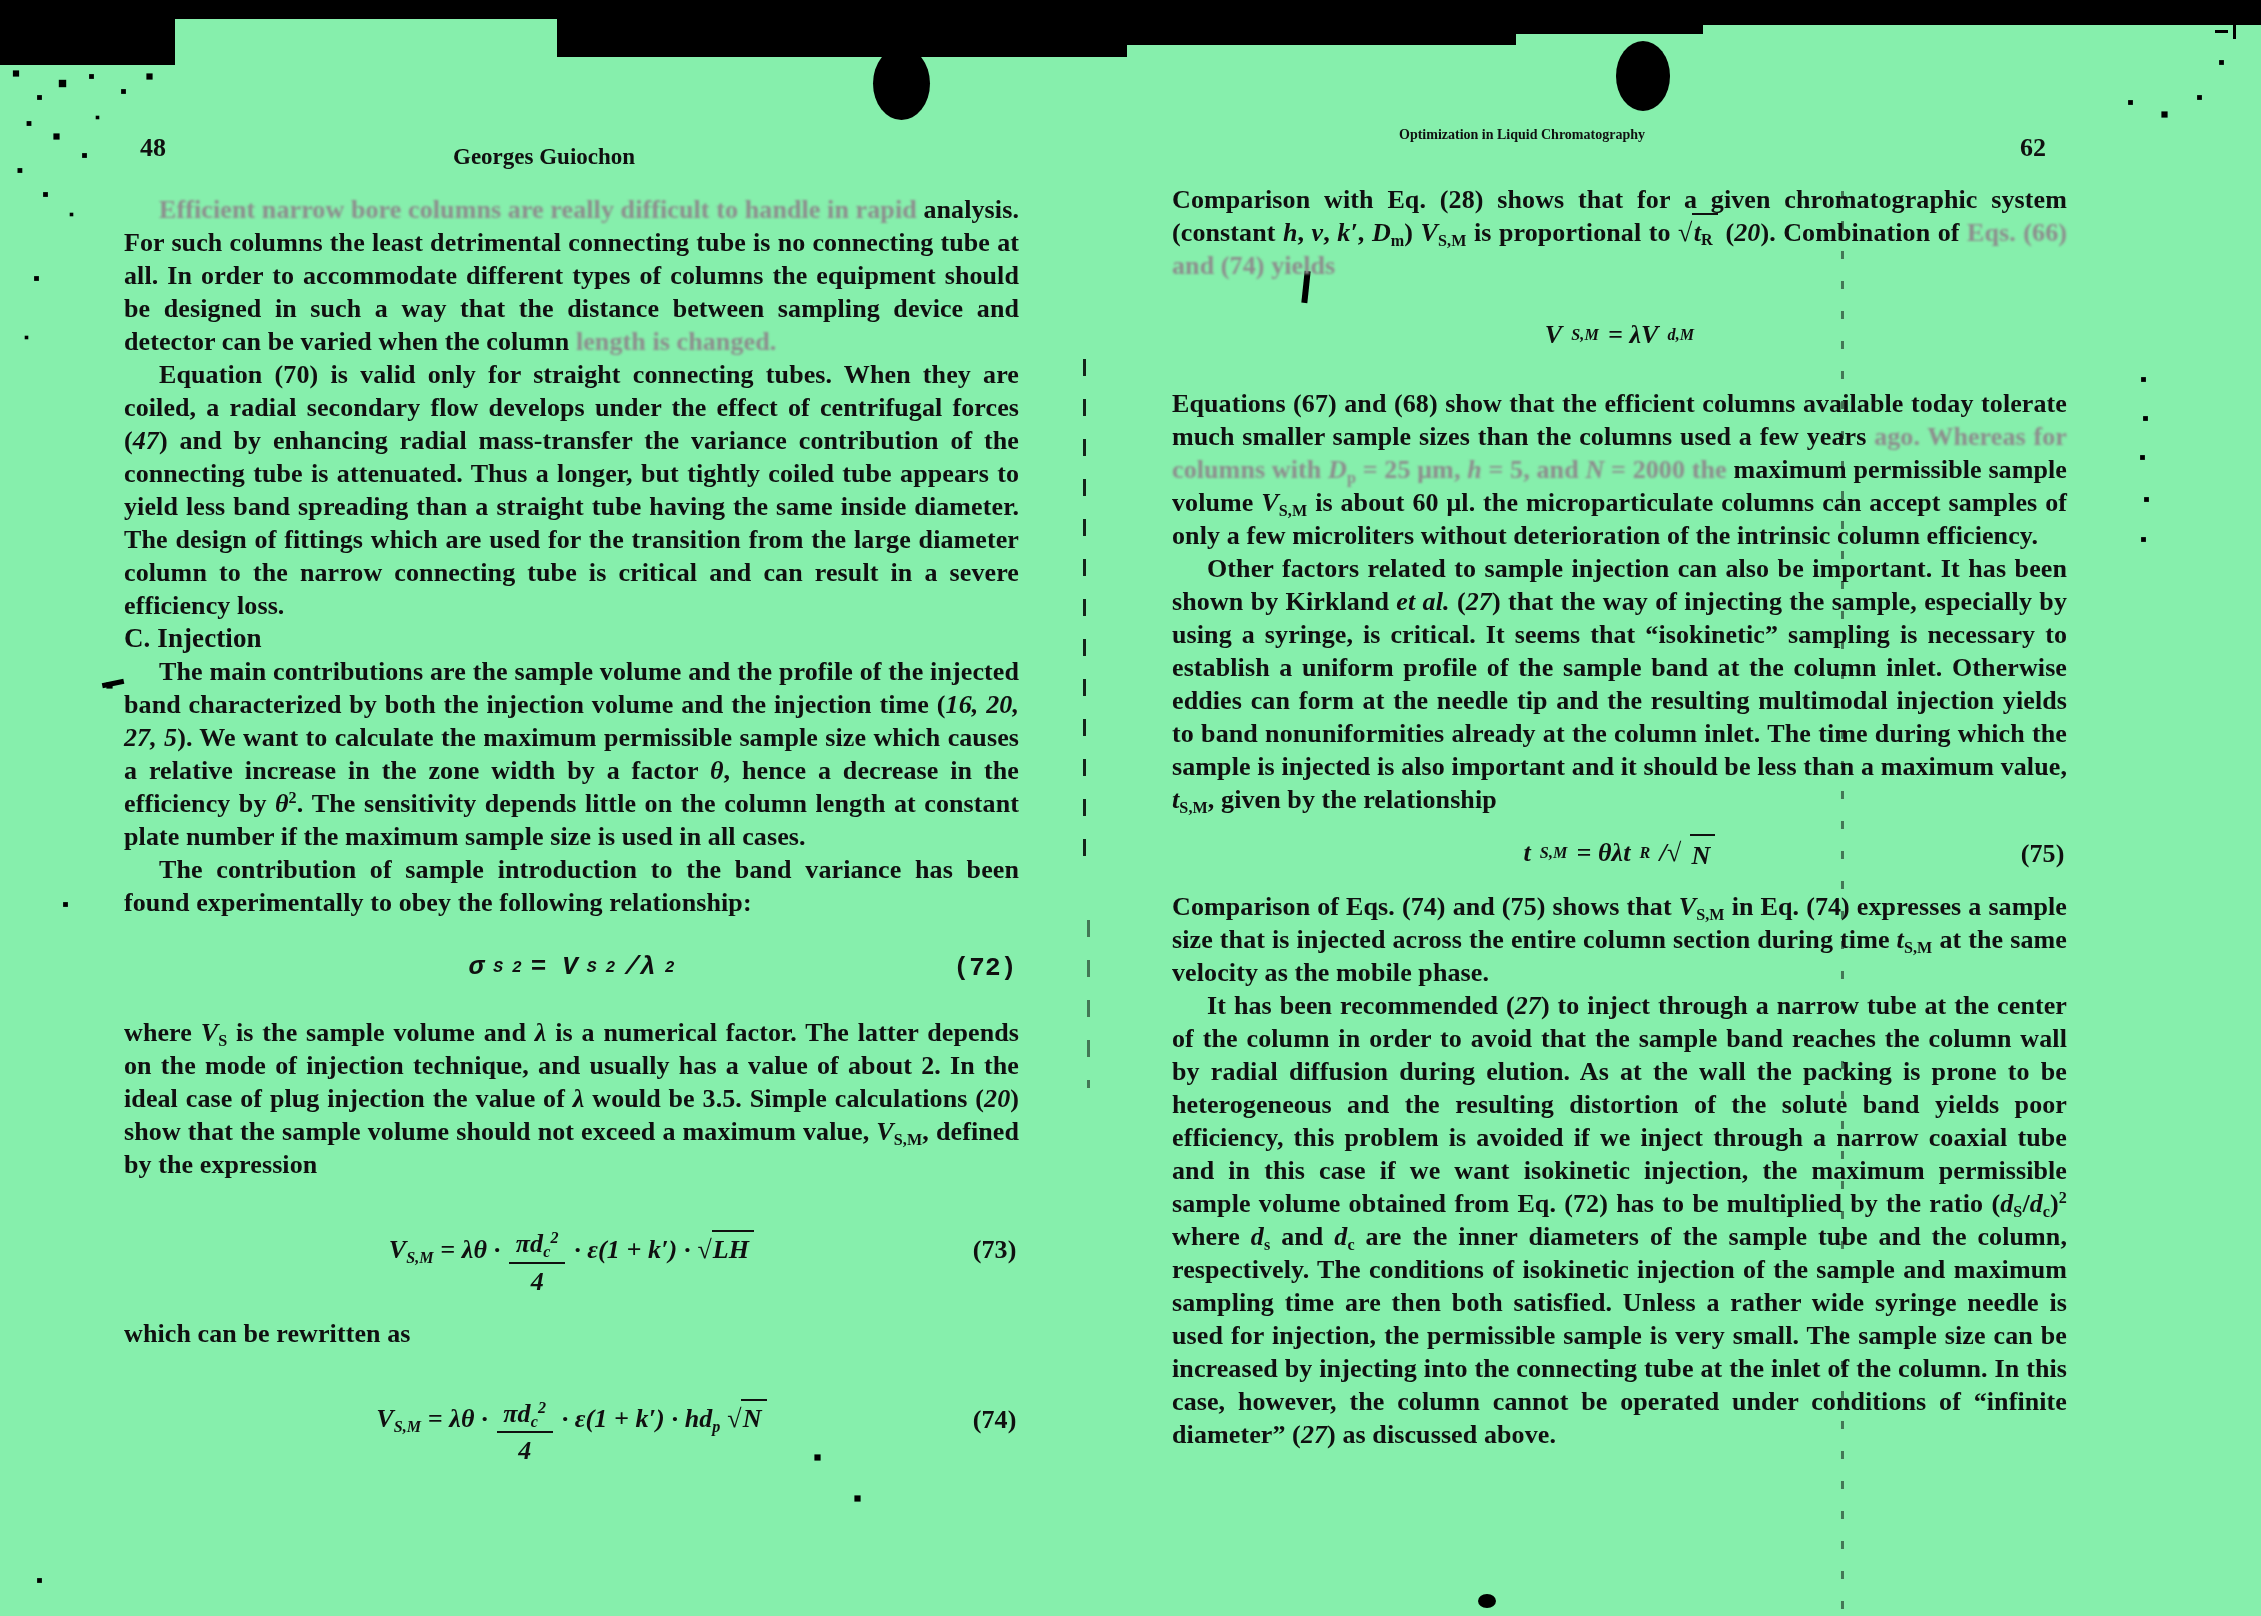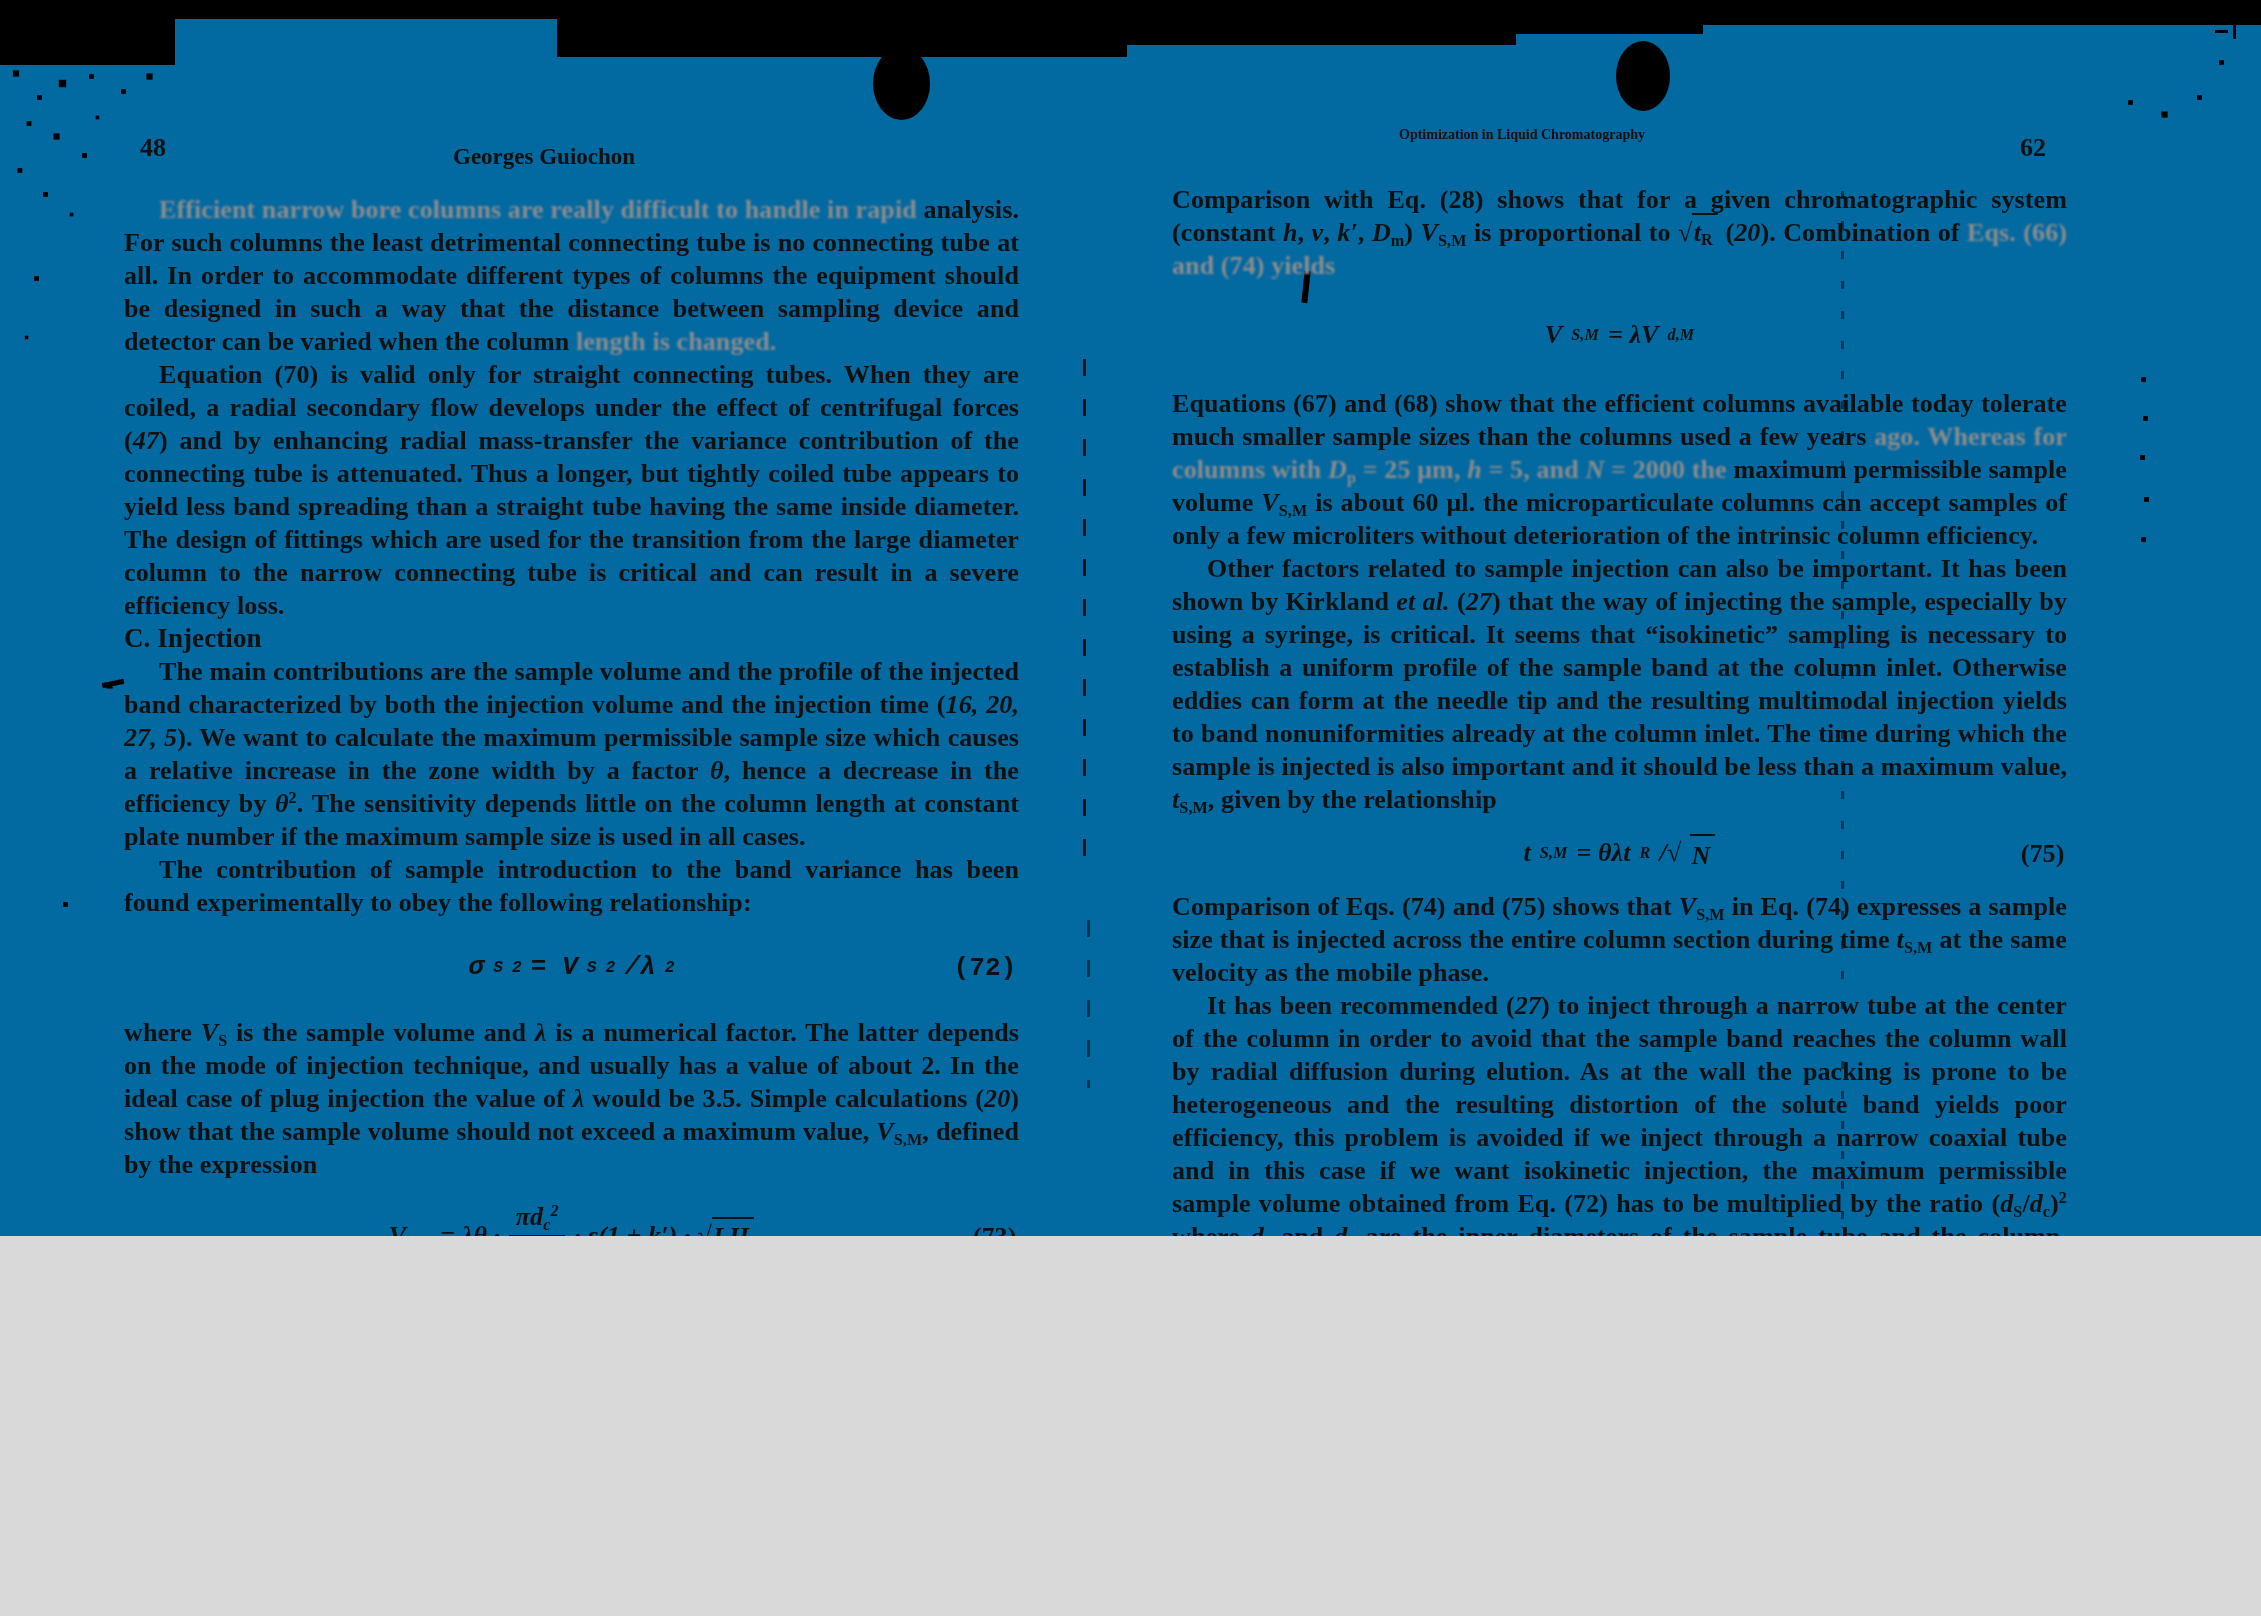--- a/index.html
+++ b/index.html
@@ -1,32 +1,32 @@
 <!DOCTYPE html>
 <html style="font-size:10.4px"><head>
 <meta charset="utf-8">
 <style>
   html,body{margin:0;padding:0;background:#d9d9d9;}
-  #canvas{position:relative;width:2261px;height:1236px;background:#0369a1;overflow:hidden;
+  #canvas{position:relative;width:2261px;height:1616px;background:#86efac;overflow:hidden;
           font-family:"Liberation Serif","DejaVu Serif",serif;color:#101010;}
   
   .runhead{position:absolute;font-weight:bold;font-size:23px;white-space:nowrap;}
   .pagenum{position:absolute;font-weight:bold;font-size:26px;}
   
   .content{position:absolute;text-align:justify;font-size:26px;line-height:33px;
            font-weight:bold;letter-spacing:0.1px;}
   .content p{margin:0;}
   .ind{text-indent:35px;}
   .heading{font-size:27px;margin:28.5px 0 21px 0;text-align:left;}
   
   .eqrow{position:relative;margin:19.4px 0;text-align:center;}
   .eq-body{font-style:italic;display:inline-flex;align-items:center;gap:9px;}
   .eq-num{position:absolute;right:2.6px;top:50%;transform:translateY(-50%);font-style:normal;font-weight:bold;}
   .frac{display:inline-flex;flex-direction:column;text-align:center;}
-  .fnum{display:block;border-bottom:2.6px solid currentColor;padding:0 6.5px 1.3px;}
+  .fnum{display:block;border-bottom:2.6px solid currentColor;padding:0 6.5px 1.3px;margin-top:27px;}
   .fden{display:block;padding-top:1.3px;}
   sub{font-size:62%;vertical-align:-0.3em;line-height:0;}
   sup{font-size:62%;vertical-align:0.55em;line-height:0;}
   .ovl{border-top:2.6px solid currentColor;padding:2.6px 5.2px 0 1.3px;}
   .faded{color:#8d8d8d;filter:blur(1px);}
   i{font-style:italic;}
   
   .art{position:absolute;background:#000;}
   .hole{border-radius:50%;}
   .gutter-dashes{background:repeating-linear-gradient(to bottom,#000 0 17px,transparent 17px 40px);opacity:.85;}

